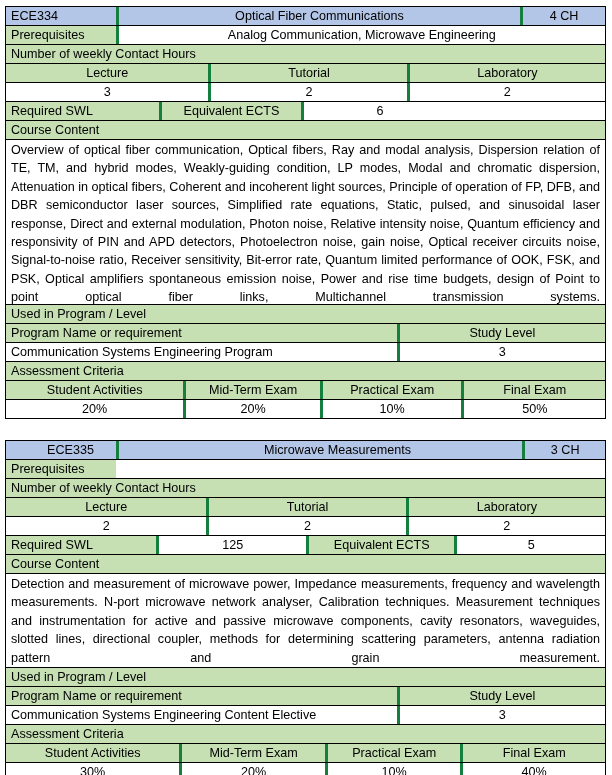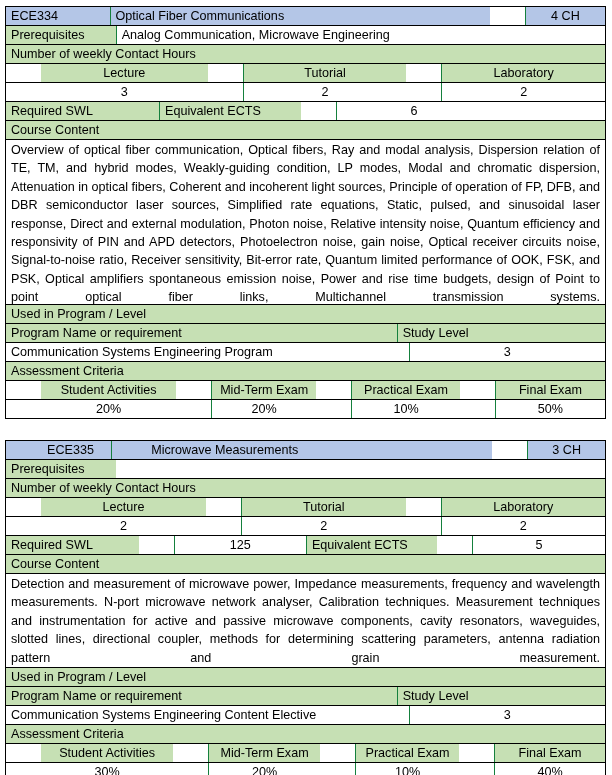--- a/index.html
+++ b/index.html
@@ -2,25 +2,25 @@
 <html><head>
 <meta charset="utf-8">
 <style>
   html, body { margin: 0; padding: 0; background: #ffffff; }
   body { width: 612px; height: 775px; position: relative; overflow: hidden;
          font-family: "Liberation Sans", sans-serif; font-size: 12.6px; color: #000; }
   .course { position: absolute; left: 5px; width: 601px; }
   .row { display: flex; border-left: 1px solid #000; border-right: 1px solid #000; border-bottom: 1px solid #000; box-sizing: border-box; }
   .row.first { border-top: 1px solid #000; }
   .cell { box-sizing: border-box; padding: 0 5px; height: 18px; line-height: 18px; white-space: nowrap; overflow: hidden; }
-  .cell + .cell { border-left: 1px solid #15803d; }
+  .cell + .cell { border-left: 3px solid #15803d; text-align: center; }
   .blue { background: #b4c6e7; }
   .green { background: #c6e0b4; }
   .white { background: #ffffff; }
-  .center { text-align: center; margin-left: 35px; }
+  .center { text-align: center; }
   .content { height: auto; white-space: normal; text-align: justify; line-height: 18.4px; padding: 1px 5px 2px 5px; font-size: 12.6px; }
   .content::after { content: ""; display: inline-block; width: 100%; }
 </style>
 </head>
 <body>
 
 <div class="course" style="top:6px;">
   <div class="row first">
     <div class="cell blue" style="width:110px;">ECE334</div>
     <div class="cell blue" style="width:406px;">Optical Fiber Communications</div>

